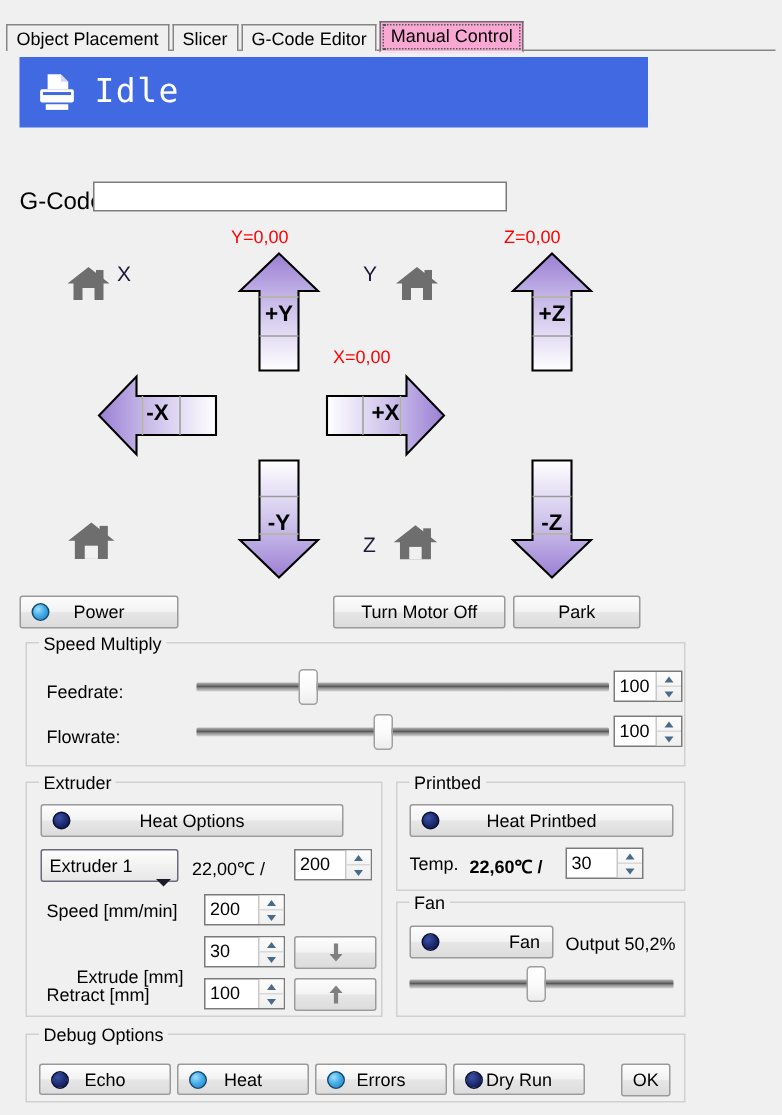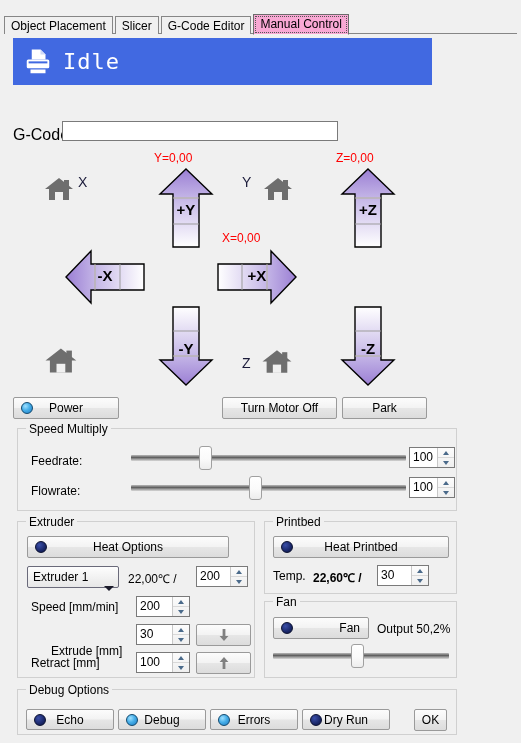--- a/index.html
+++ b/index.html
@@ -581,21 +581,21 @@
   <div class="group g-debug">
     <div class="caption">Debug Options</div>
   </div>
 
   <div class="btn ledbtn debugbtn" style="left:22px; width:88px;">
     <span class="led led-off"></span>
     <span class="lbl">Echo</span>
   </div>
   <div class="btn ledbtn debugbtn" style="left:114px; width:88px;">
     <span class="led led-on"></span>
-    <span class="lbl">Debug</span>
+    <span class="lbl">Heat</span>
   </div>
   <div class="btn ledbtn debugbtn" style="left:206px; width:88px;">
     <span class="led led-on"></span>
     <span class="lbl">Errors</span>
   </div>
   <div class="btn ledbtn debugbtn" style="left:298px; width:88px;">
     <span class="led led-off"></span>
     <span class="lbl">Dry Run</span>
   </div>
   <div class="btn btn-ok" style="display:flex; align-items:center; justify-content:center;">

